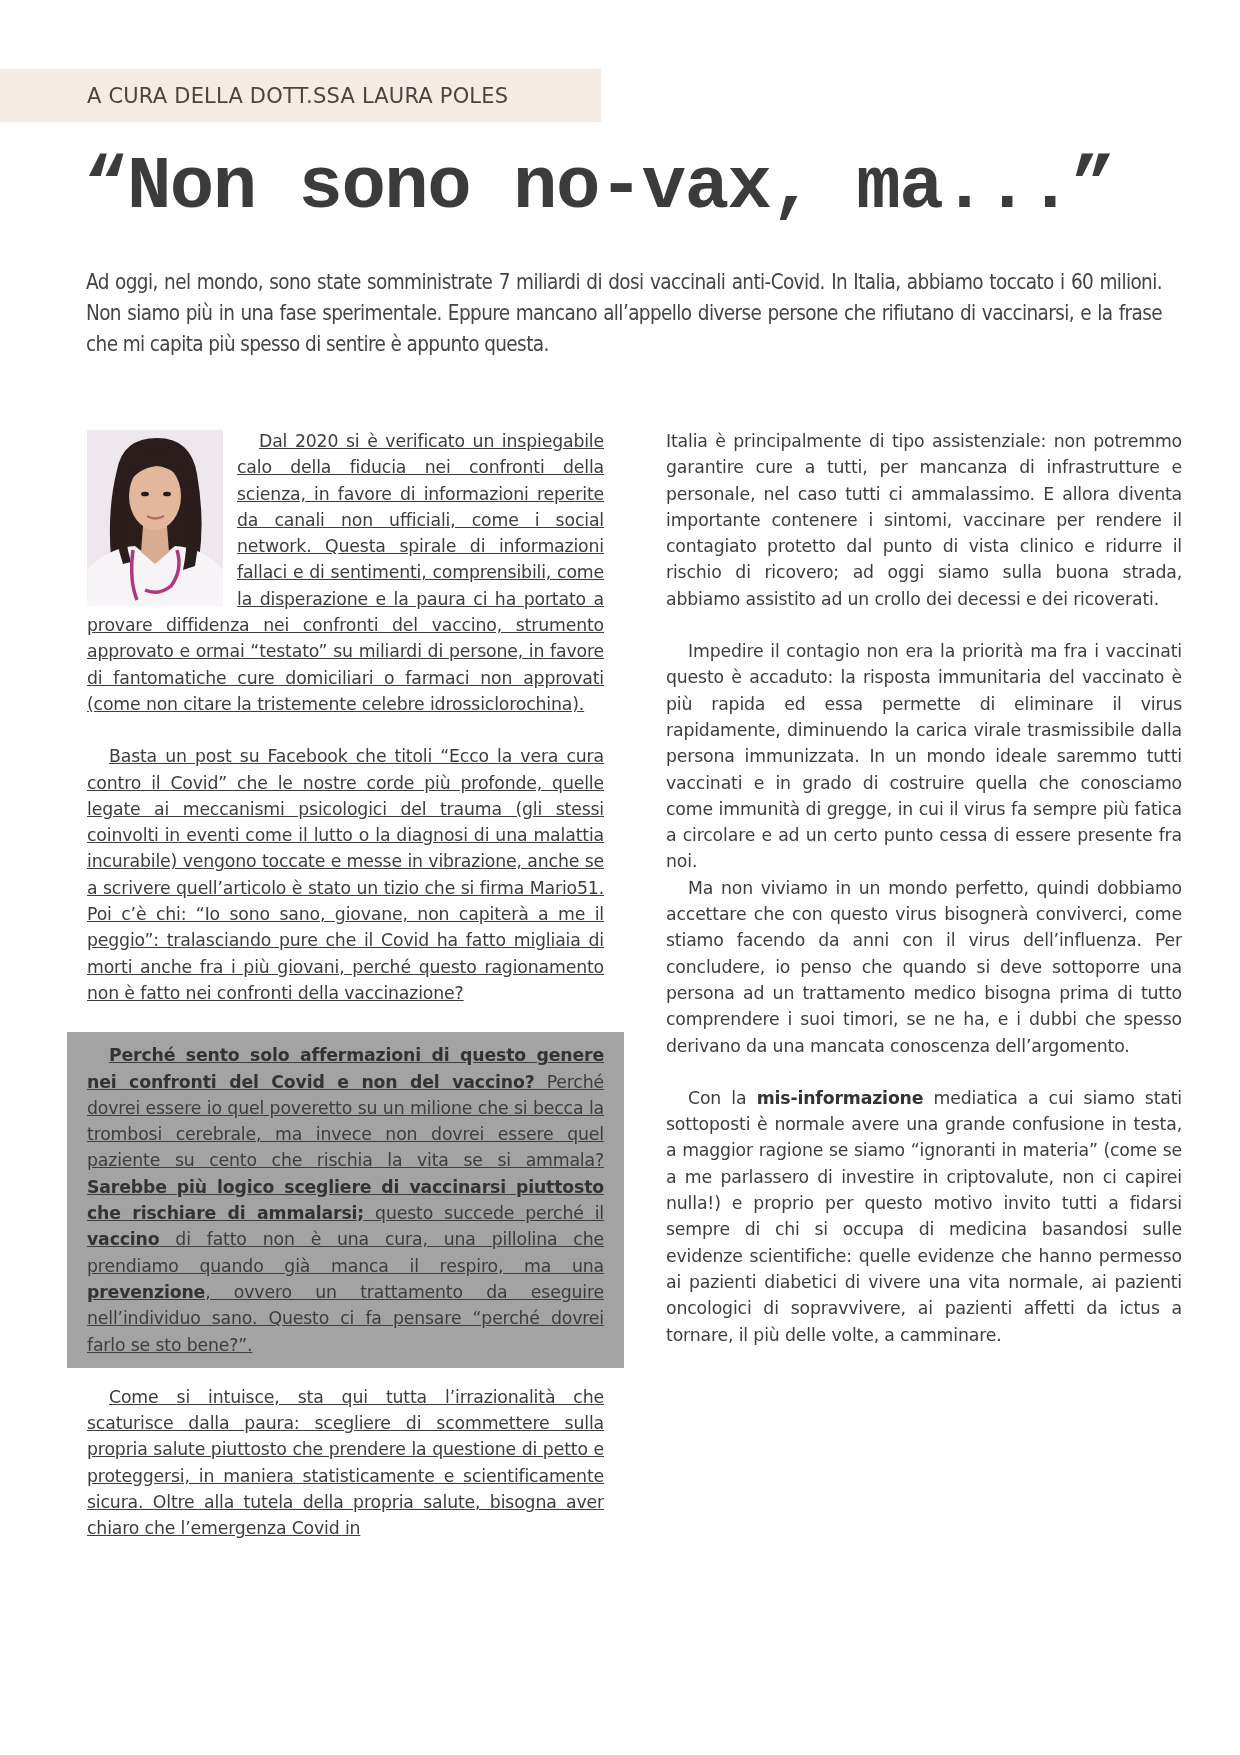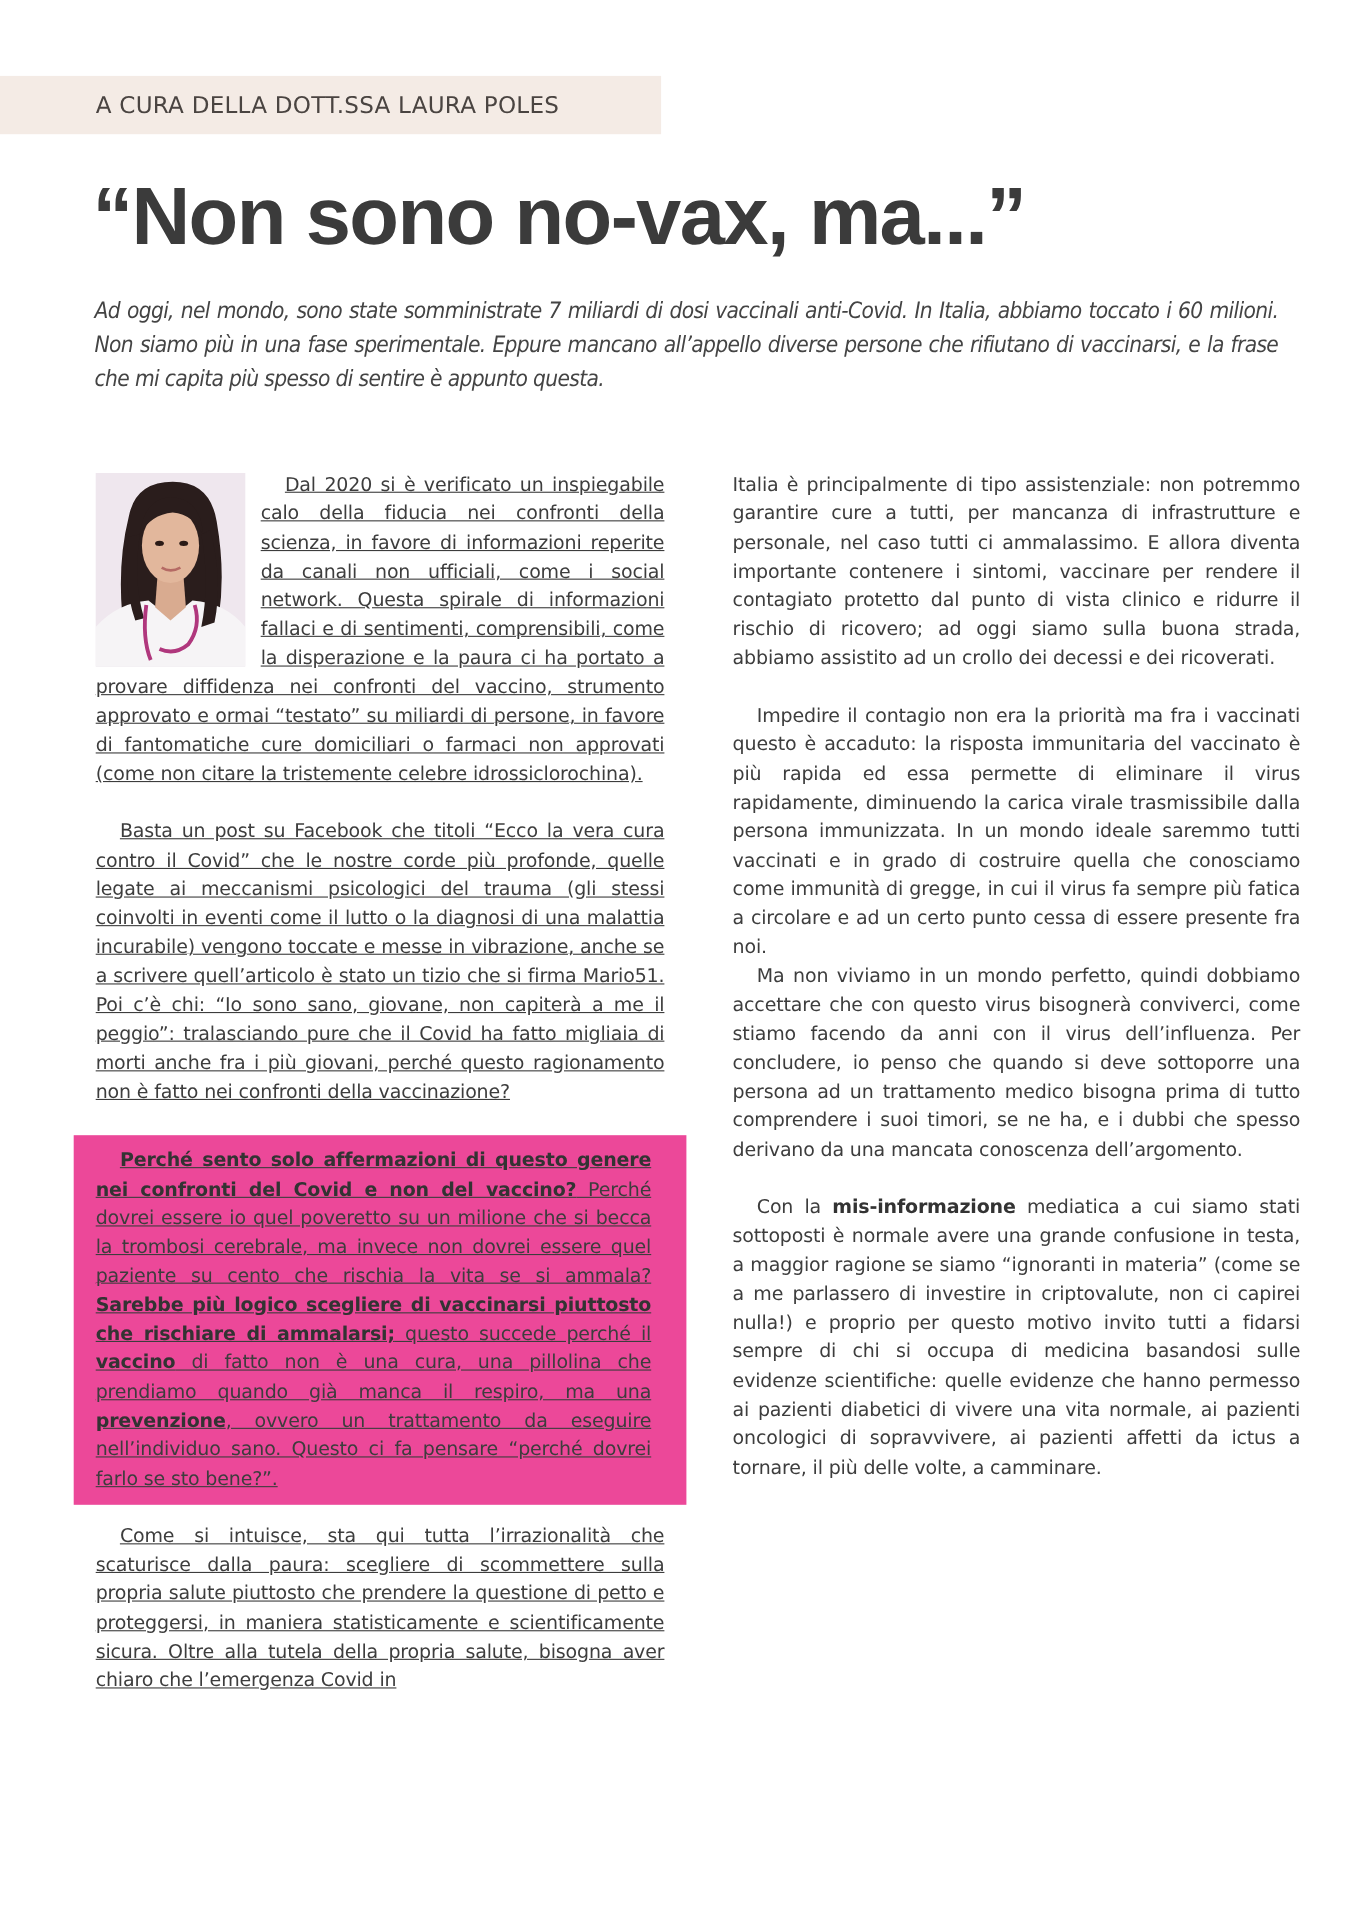--- a/index.html
+++ b/index.html
@@ -7,47 +7,47 @@
   .byline-band {
     position: absolute; left: 0; top: 69px; width: 601px; height: 53px;
     background: #f4ebe5;
   }
   .byline {
     position: absolute; left: 87px; top: 84px;
     font-family: "DejaVu Sans", sans-serif; font-size: 21px; letter-spacing: 0.2px;
     color: #4a4441; white-space: nowrap;
   }
   .title {
-    position: absolute; left: 84px; top: 160px; margin: 0;
-    font-family: Liberation Sans, sans-serif; font-weight: 700;
+    position: absolute; left: 84px; top: 150px; margin: 0;
+    font-family: Liberation Mono, monospace; font-weight: 700;
     font-size: 74px; letter-spacing: -1.5px; color: #3b3b3b; line-height: 1; white-space: nowrap;
   }
   .lead {
     position: absolute; left: 86px; top: 267px; width: 1076px; margin: 0;
-    font-family: "DejaVu Sans", sans-serif; font-style: italic;
+    font-family: "DejaVu Sans", sans-serif; 
     font-size: 20.5px; line-height: 31px; color: #444; text-align: justify;
     font-stretch: condensed; letter-spacing: -0.6px;
   }
   .col {
     position: absolute; top: 428px; width: 517px;
     font-family: "DejaVu Sans", sans-serif; font-size: 17.3px; line-height: 26.3px;
     color: #3d3d3d; text-align: justify; letter-spacing: -0.15px;
   }
   .col-left { left: 87px; text-decoration: underline; }
   .col-right { left: 666px; width: 516px; }
   .col p { margin: 0; }
   .indent { text-indent: 22px; }
   .gap { height: 26px; }
   .portrait {
     float: left; width: 136px; height: 176px; margin: 2px 14px 6px 0;
     background: #efe8ee; position: relative; overflow: hidden;
   }
   .portrait svg { display: block; }
   .highlight {
-    background: #ec4899; margin: 0 -20px 0 -20px; padding: 10px 32px 10px 20px;
+    background: #a3a3a3; margin: 0 -20px 0 -20px; padding: 10px 20px 10px 20px;
   }
   b, .bold { font-weight: 700; color: #333; }
   .closing { font-weight: 700; color: #333; text-indent: 22px; }
 </style>
 </head>
 <body>
 
 <div class="byline-band"></div>
 <div class="byline">A CURA DELLA DOTT.SSA LAURA POLES</div>
 

